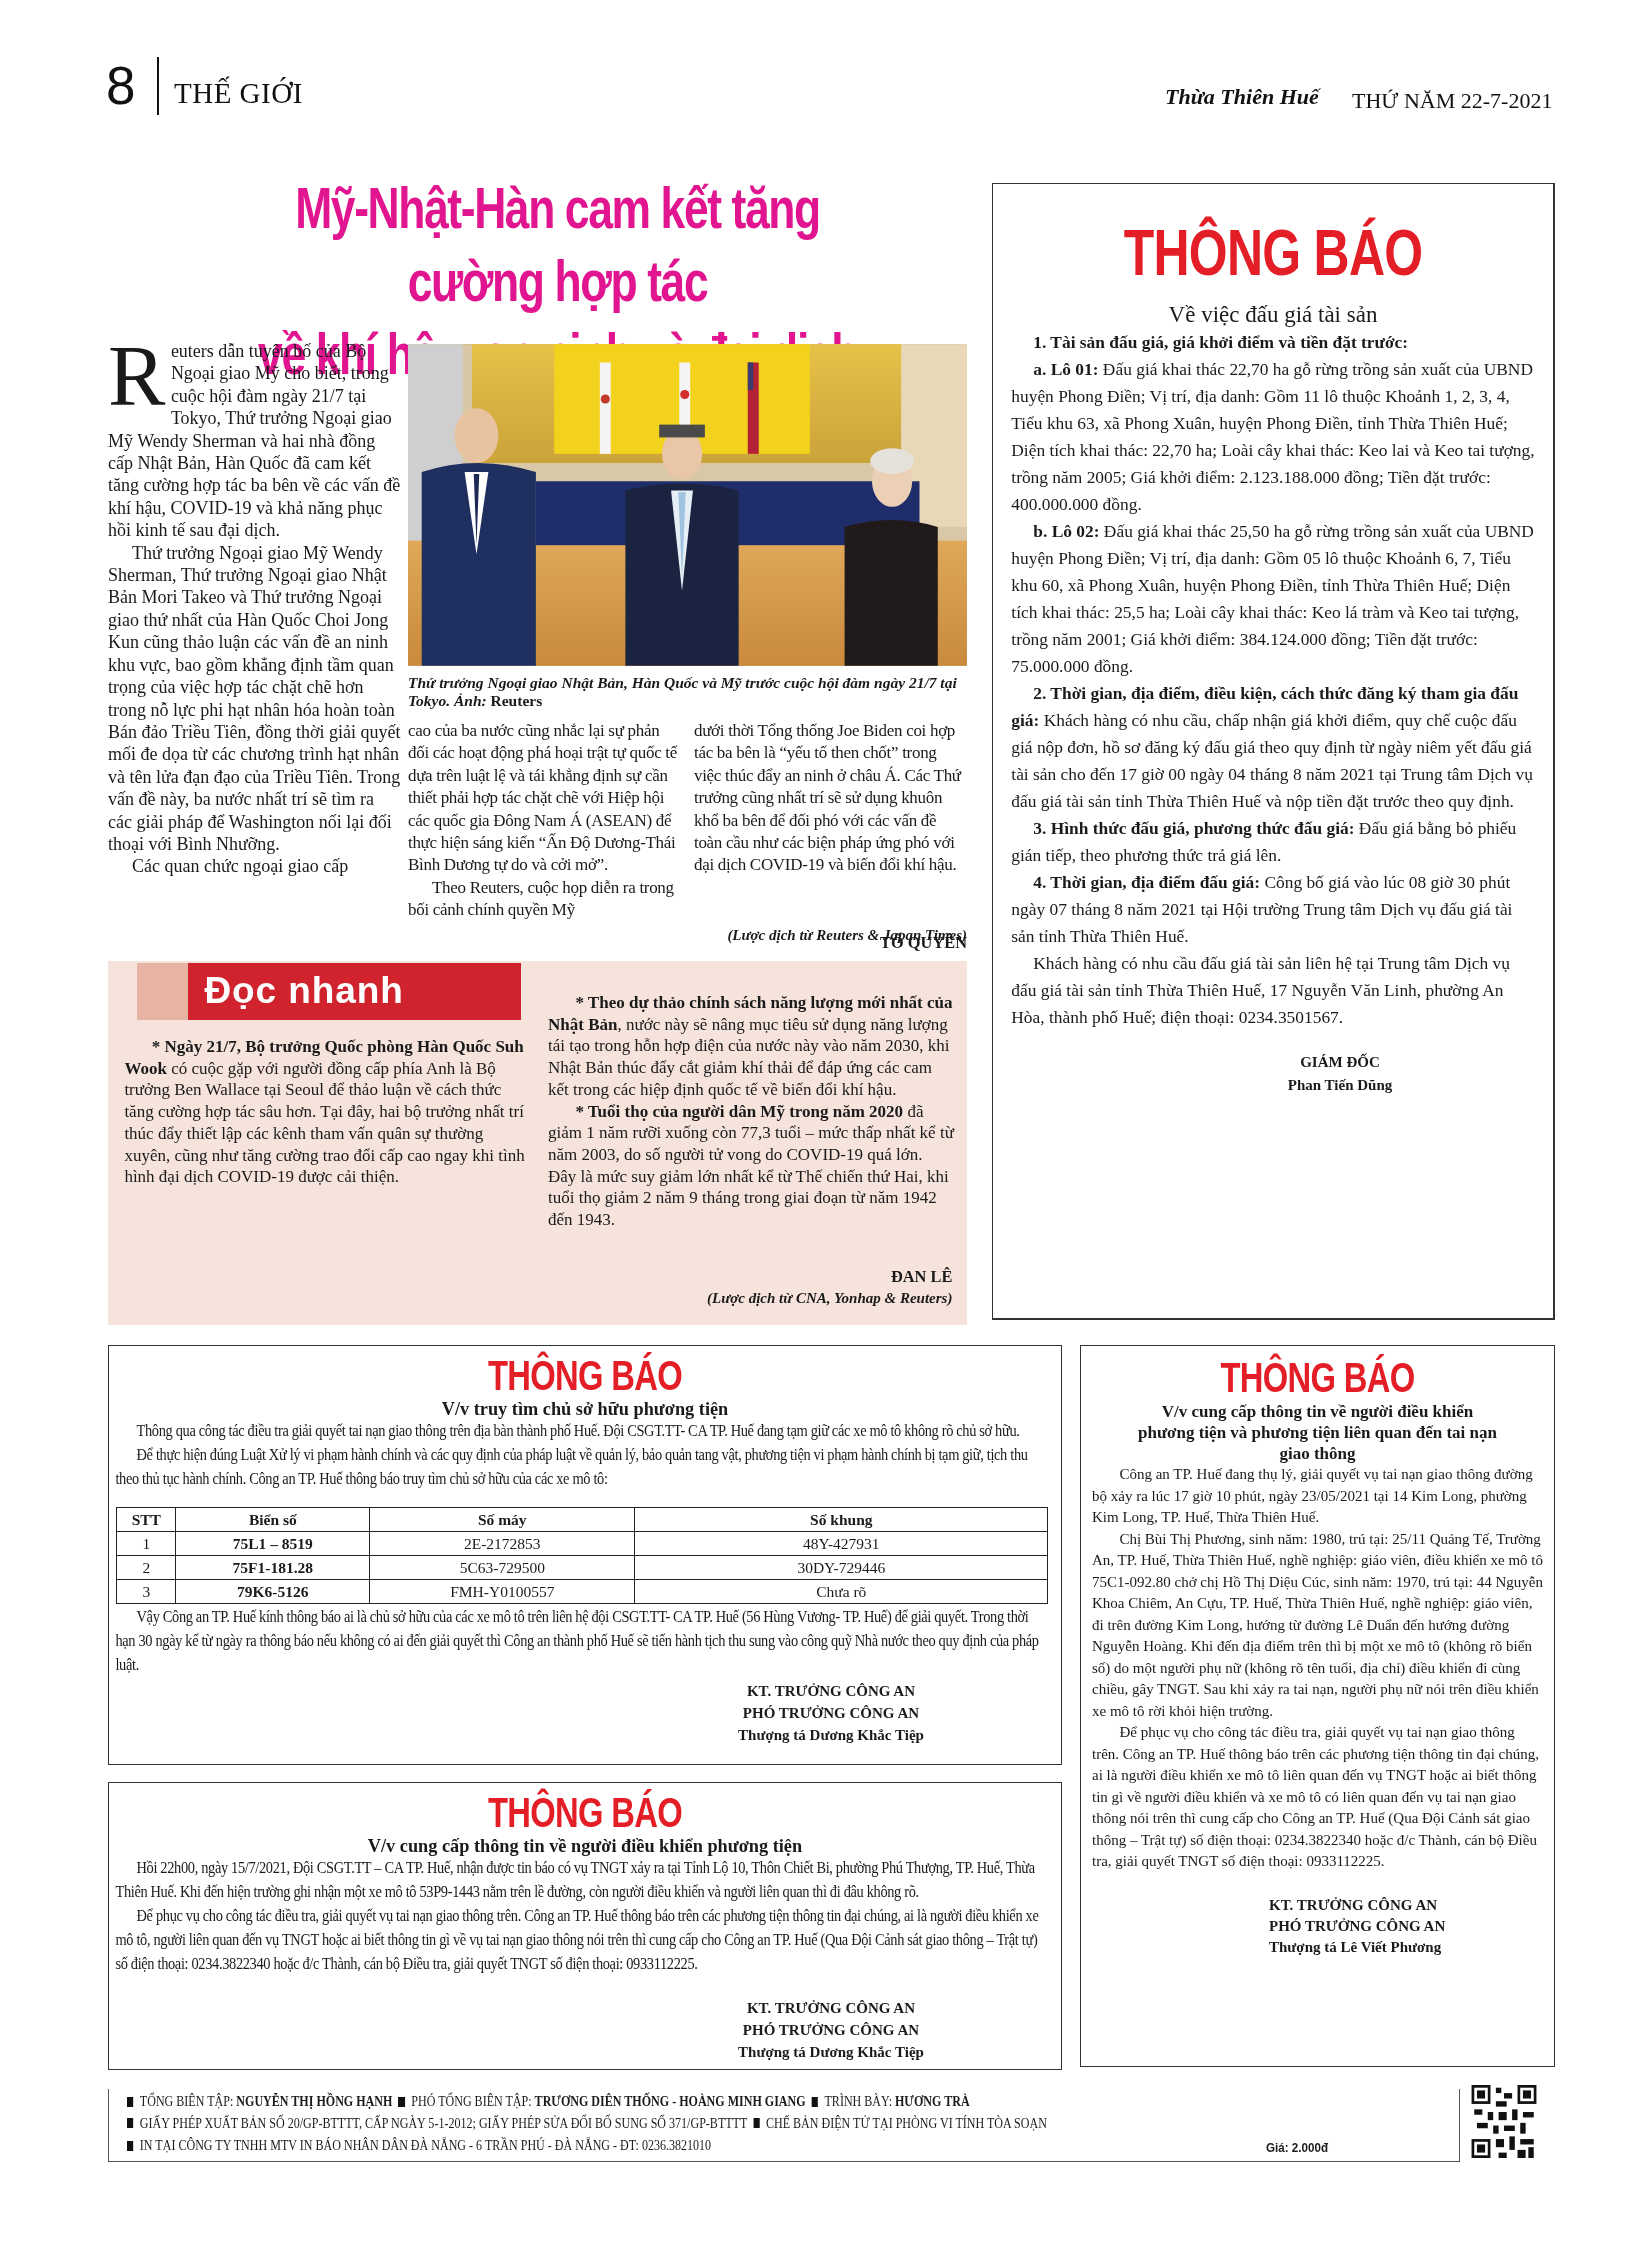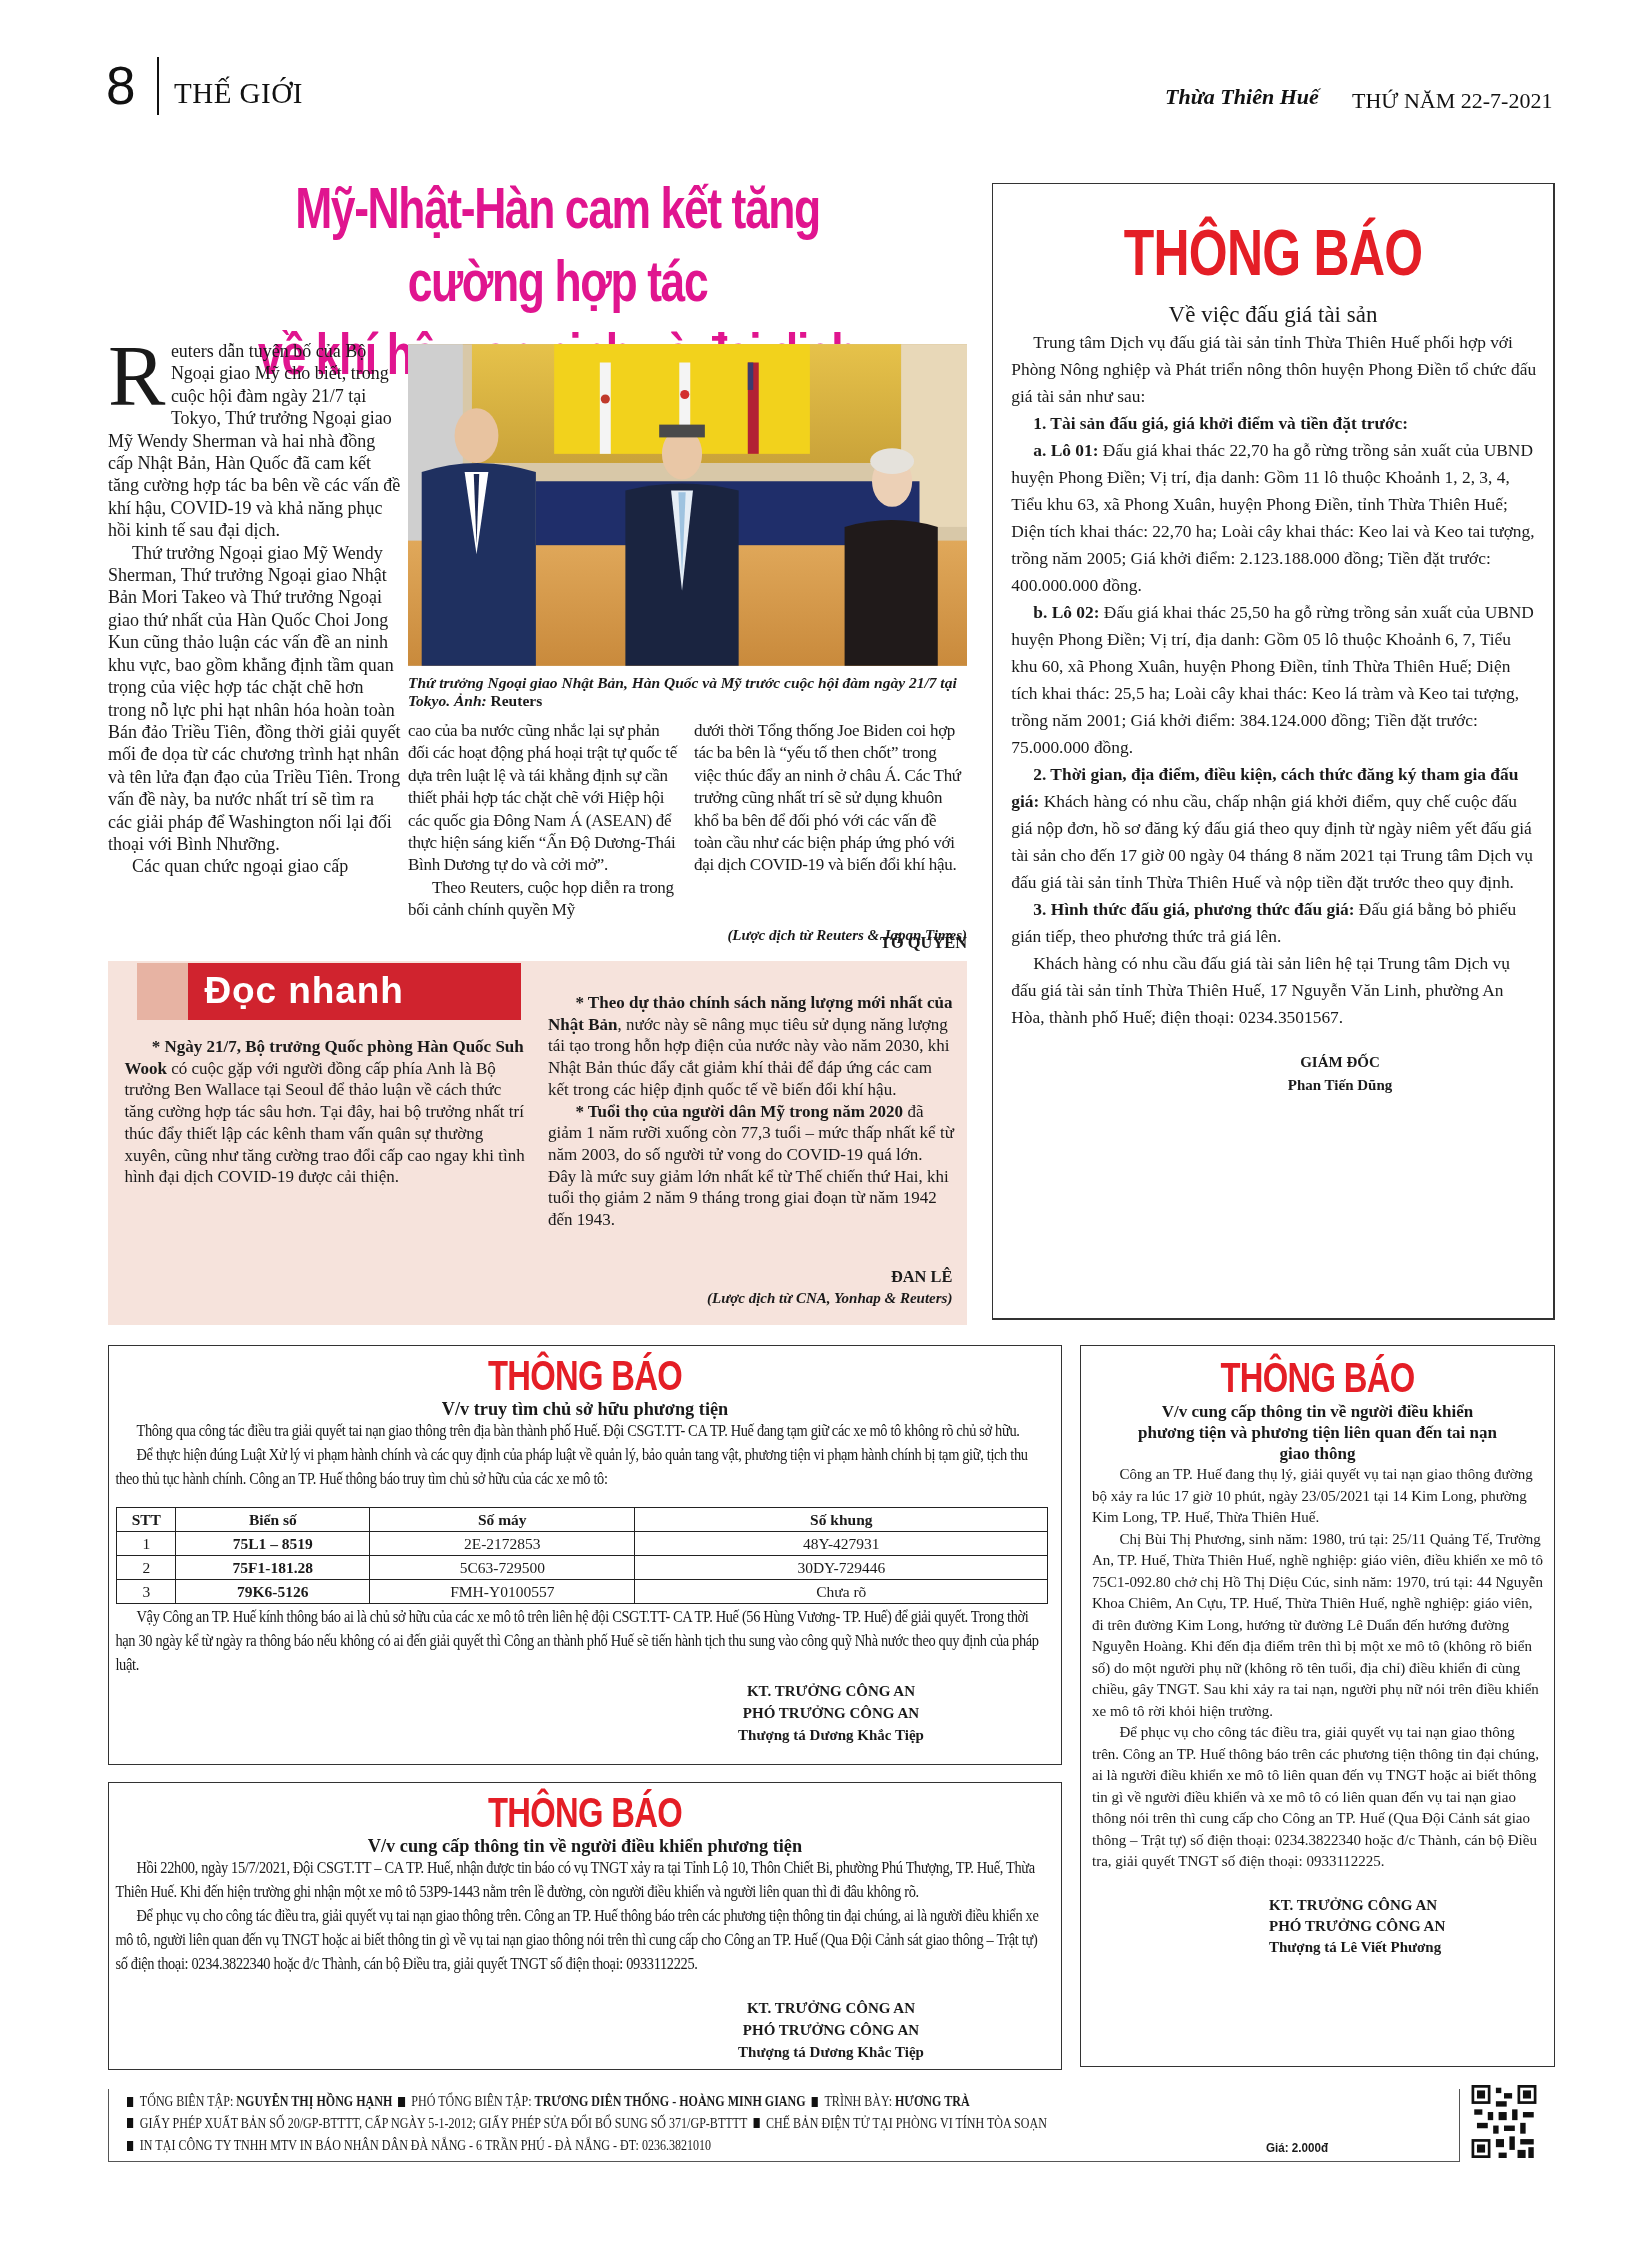--- a/index.html
+++ b/index.html
@@ -157,26 +157,26 @@
 <div class="art-col col3">
   <p class="noindent">dưới thời Tổng thống Joe Biden coi hợp tác ba bên là “yếu tố then chốt” trong việc thúc đẩy an ninh ở châu Á. Các Thứ trưởng cũng nhất trí sẽ sử dụng khuôn khổ ba bên để đối phó với các vấn đề toàn cầu như các biện pháp ứng phó với đại dịch COVID-19 và biến đổi khí hậu.</p>
 </div>
 <div class="byline" style="top:933px;">TỐ QUYÊN</div>
 <div class="byline source" style="top:927px;">(Lược dịch từ Reuters &amp; Japan Times)</div>
 
 <div class="box-auction">
   <div class="tb-title">THÔNG BÁO</div>
   <div class="sub">Về việc đấu giá tài sản</div>
   <div class="body">
-    <p>Trung tâm Dịch vụ đấu giá tài sản tỉnh Thừa Thiên Huế phối hợp với Phòng Nông nghiệp và Phát triển nông thôn huyện Phong Điền tổ chức đấu giá tài sản như sau:</p>
     <p><b>1. Tài sản đấu giá, giá khởi điểm và tiền đặt trước:</b></p>
     <p><b>a. Lô 01:</b><span> Đấu giá khai thác 22,70 ha gỗ rừng trồng sản xuất của UBND huyện Phong Điền; Vị trí, địa danh: Gồm 11 lô thuộc Khoảnh 1, 2, 3, 4, Tiểu khu 63, xã Phong Xuân, huyện Phong Điền, tỉnh Thừa Thiên Huế; Diện tích khai thác: 22,70 ha; Loài cây khai thác: Keo lai và Keo tai tượng, trồng năm 2005; Giá khởi điểm: 2.123.188.000 đồng; Tiền đặt trước: 400.000.000 đồng.</span></p>
     <p><b>b. Lô 02:</b><span> Đấu giá khai thác 25,50 ha gỗ rừng trồng sản xuất của UBND huyện Phong Điền; Vị trí, địa danh: Gồm 05 lô thuộc Khoảnh 6, 7, Tiểu khu 60, xã Phong Xuân, huyện Phong Điền, tỉnh Thừa Thiên Huế; Diện tích khai thác: 25,5 ha; Loài cây khai thác: Keo lá tràm và Keo tai tượng, trồng năm 2001; Giá khởi điểm: 384.124.000 đồng; Tiền đặt trước: 75.000.000 đồng.</span></p>
     <p><b>2. Thời gian, địa điểm, điều kiện, cách thức đăng ký tham gia đấu giá:</b><span> Khách hàng có nhu cầu, chấp nhận giá khởi điểm, quy chế cuộc đấu giá nộp đơn, hồ sơ đăng ký đấu giá theo quy định từ ngày niêm yết đấu giá tài sản cho đến 17 giờ 00 ngày 04 tháng 8 năm 2021 tại Trung tâm Dịch vụ đấu giá tài sản tỉnh Thừa Thiên Huế và nộp tiền đặt trước theo quy định.</span></p>
     <p><b>3. Hình thức đấu giá, phương thức đấu giá:</b><span> Đấu giá bằng bỏ phiếu gián tiếp, theo phương thức trả giá lên.</span></p>
+    <p><b>4. Thời gian, địa điểm đấu giá:</b><span> Công bố giá vào lúc 08 giờ 30 phút ngày 07 tháng 8 năm 2021 tại Hội trường Trung tâm Dịch vụ đấu giá tài sản tỉnh Thừa Thiên Huế.</span></p>
     <p>Khách hàng có nhu cầu đấu giá tài sản liên hệ tại Trung tâm Dịch vụ đấu giá tài sản tỉnh Thừa Thiên Huế, 17 Nguyễn Văn Linh, phường An Hòa, thành phố Huế; điện thoại: 0234.3501567.</p>
   </div>
   <div class="sig" style="margin-top:20px;">
     <div>GIÁM ĐỐC</div>
     <div>Phan Tiến Dũng</div>
   </div>
 </div>
 
 <div class="box-quick">
   <div class="quick-banner"></div>

